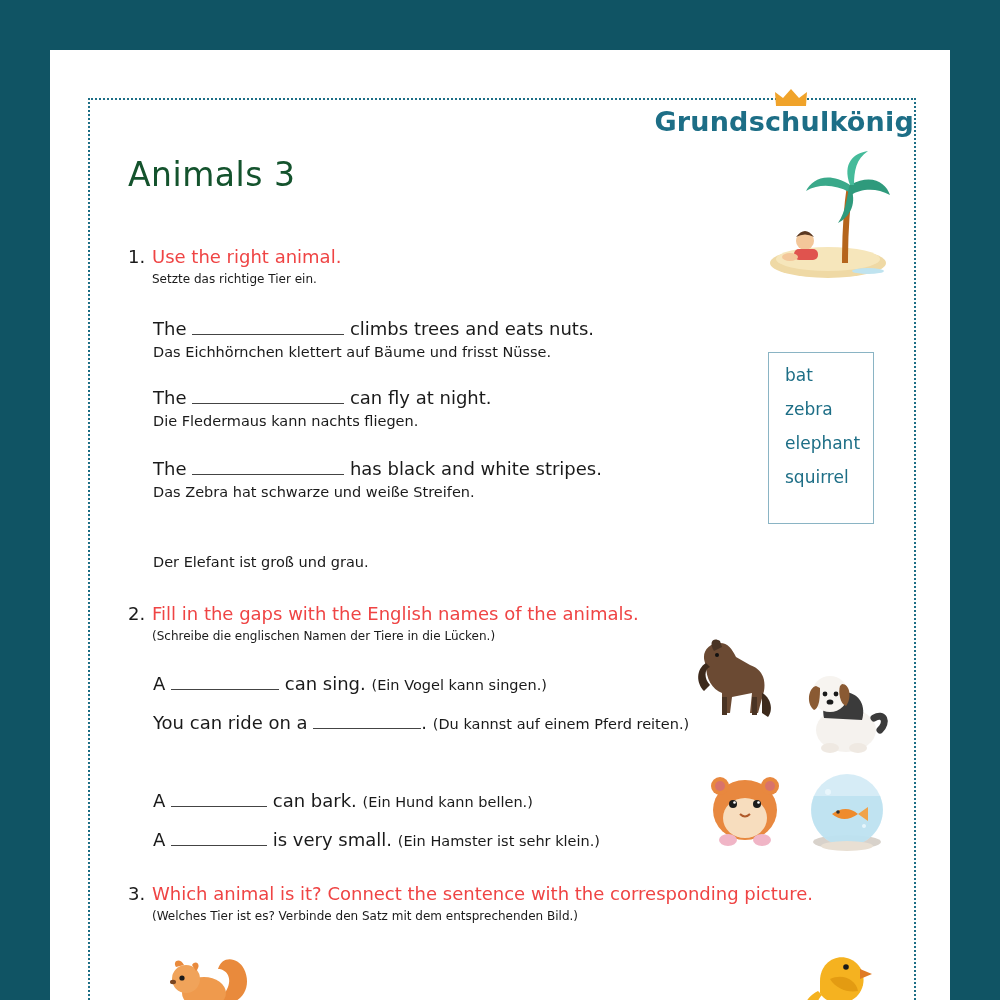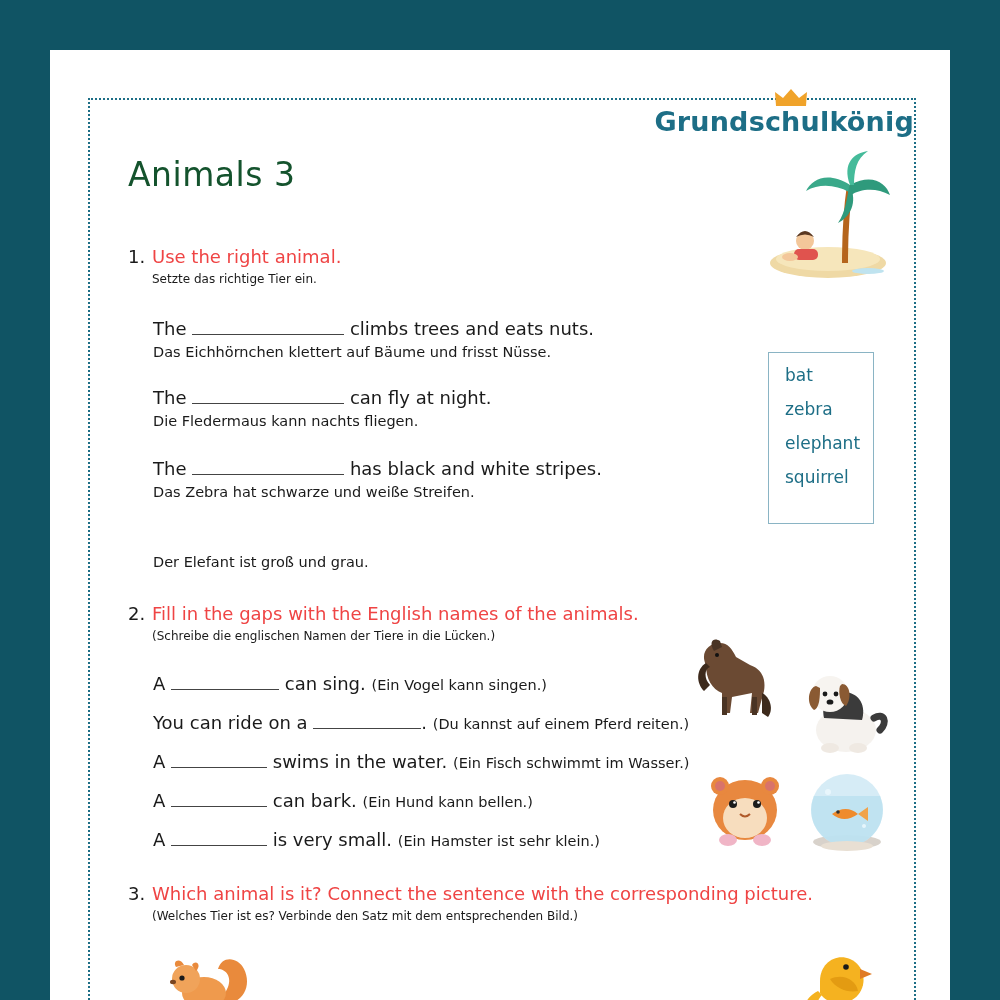--- a/index.html
+++ b/index.html
@@ -175,23 +175,20 @@
   <div class="task-sub" style="left:102px; top:579px;">(Schreibe die englischen Namen der Tiere in die Lücken.)</div>
 
   <div class="en-line" style="left:103px; top:623px;">
     <span>A </span><span class="gap" style="width:108px;"></span><span> can sing. </span><span class="small-de">(Ein Vogel kann singen.)</span>
   </div>
 
   <div class="en-line" style="left:103px; top:662px;">
     <span>You can ride on a </span><span class="gap" style="width:108px;"></span><span>. </span><span class="small-de">(Du kannst auf einem Pferd reiten.)</span>
   </div>
 
-  <div class="en-line" style="left:103px; top:701px;">
-    <span>A </span><span class="gap" style="width:96px;"></span><span> swims in the water. </span><span class="small-de">(Ein Fisch schwimmt im Wasser.)</span>
-  </div>
 
   <div class="en-line" style="left:103px; top:740px;">
     <span>A </span><span class="gap" style="width:96px;"></span><span> can bark. </span><span class="small-de">(Ein Hund kann bellen.)</span>
   </div>
 
   <div class="en-line" style="left:103px; top:779px;">
     <span>A </span><span class="gap" style="width:96px;"></span><span> is very small. </span><span class="small-de">(Ein Hamster ist sehr klein.)</span>
   </div>
 
   <div class="illus" style="left:620px; top:585px;">

